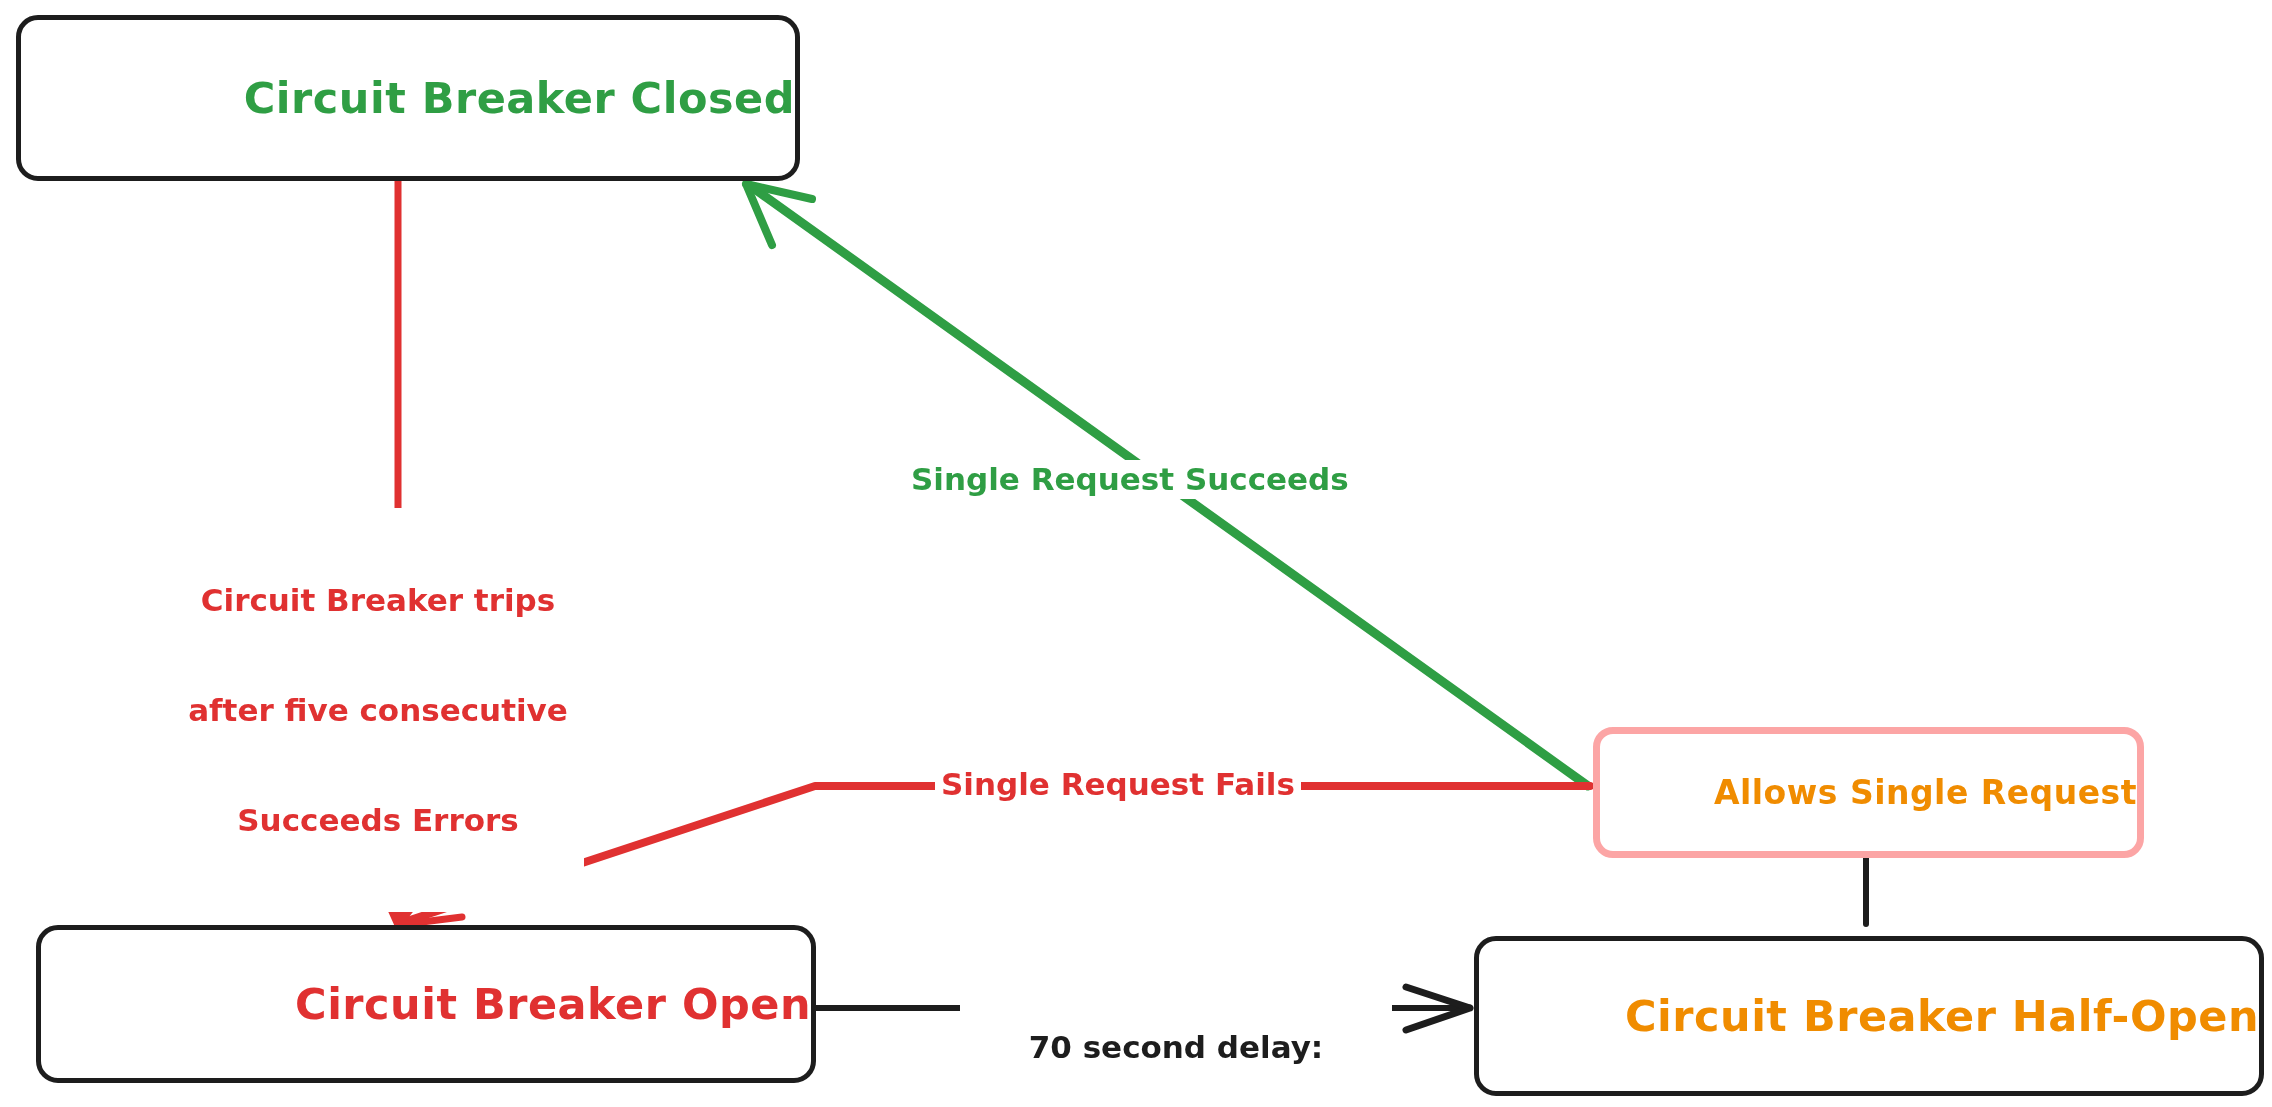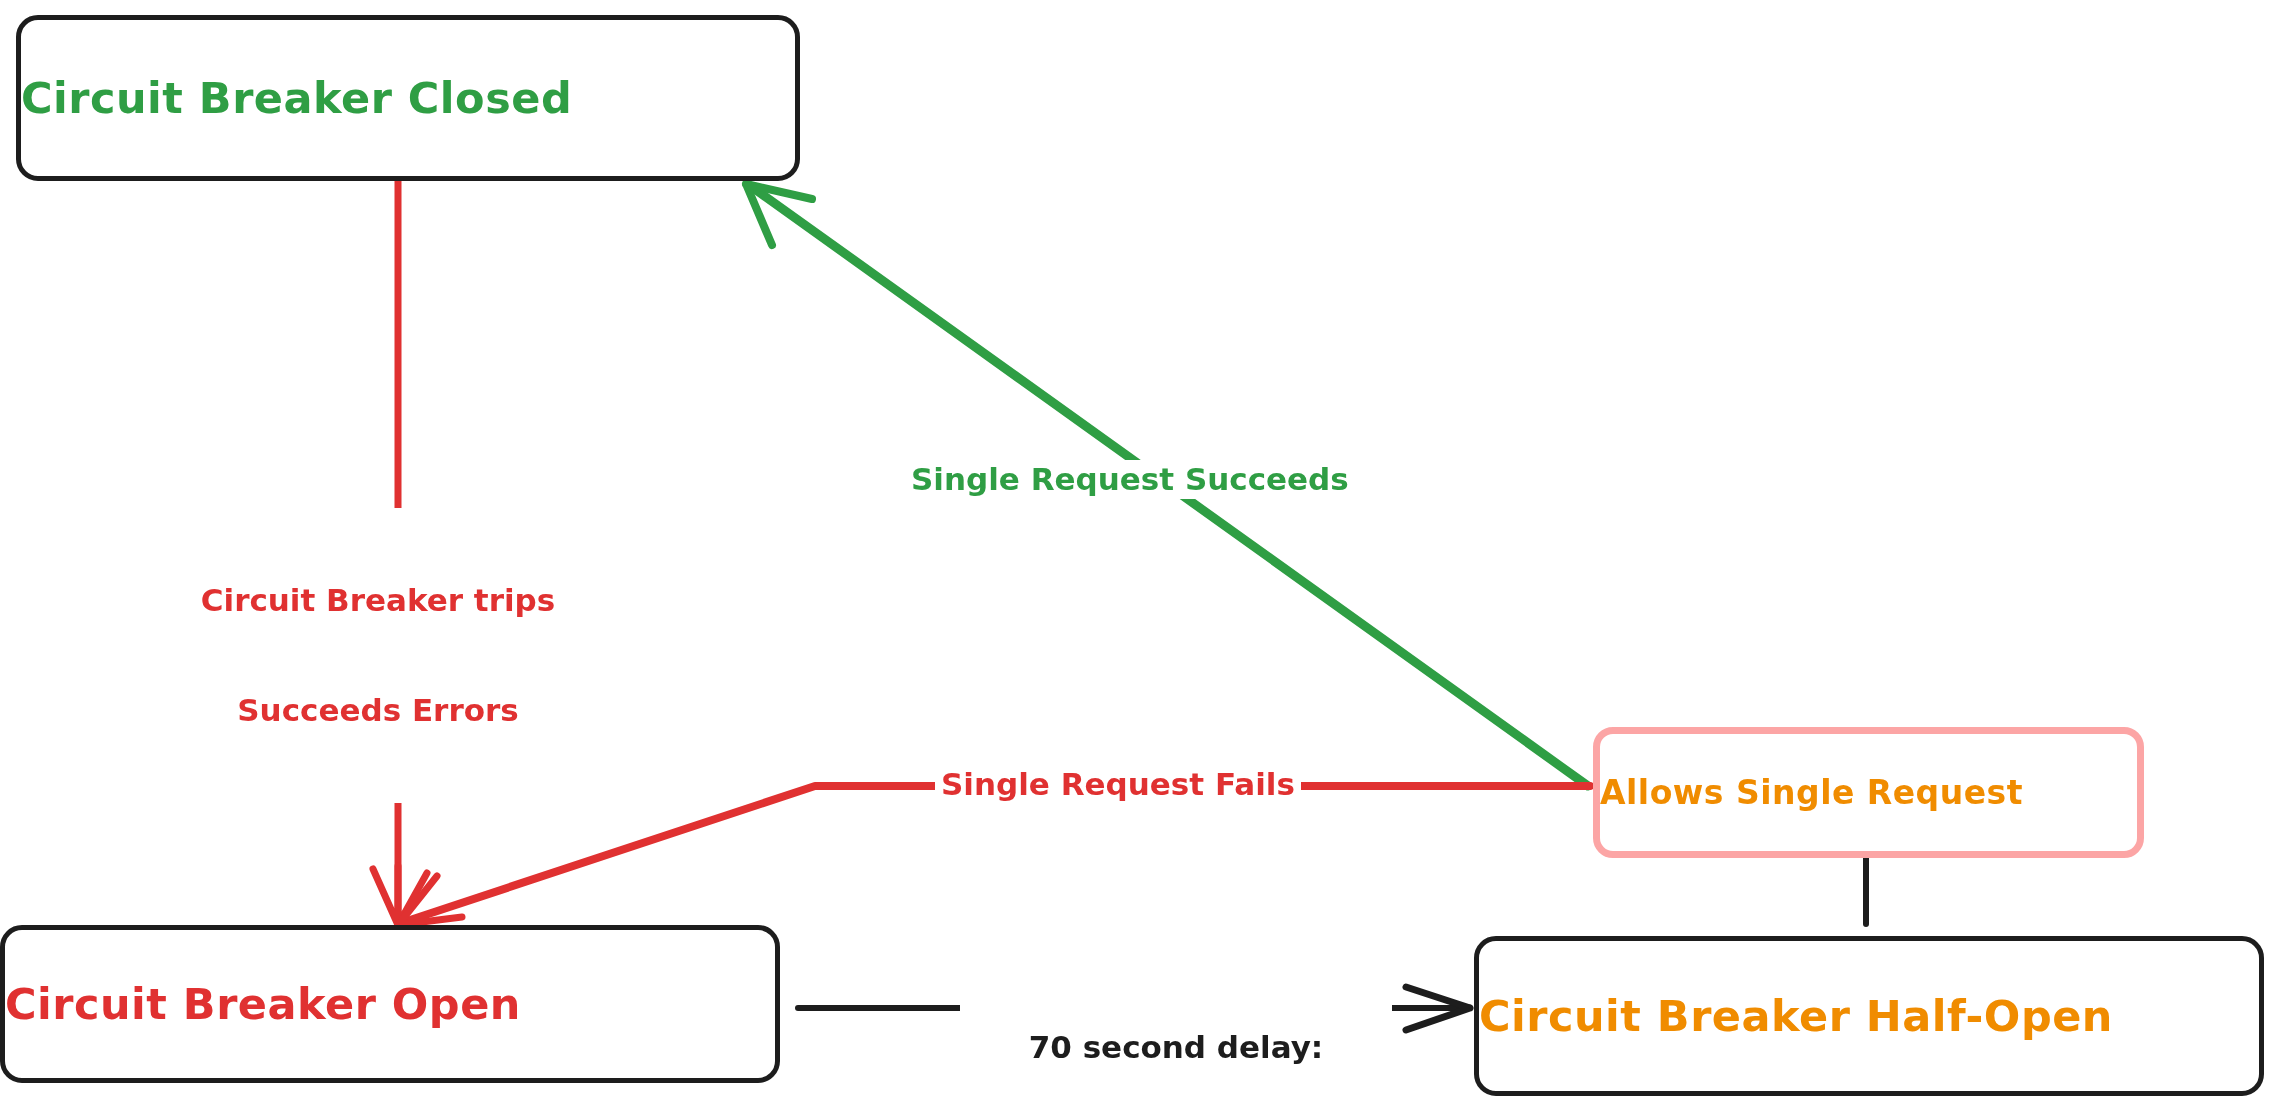--- a/index.html
+++ b/index.html
@@ -23,21 +23,21 @@
     top: 0;
     width: 2272px;
     height: 1107px;
   }
   .node {
     position: absolute;
     box-sizing: border-box;
     background: #ffffff;
     display: flex;
     align-items: center;
-    justify-content: flex-start;
+    justify-content: flex-end;
     border-radius: 22px;
   }
   .node-black {
     border: 5px solid #1d1d1d;
   }
   .node-orange {
     border: 7px solid #fca5a5;
     border-radius: 20px;
   }
   .node-label {
@@ -47,21 +47,21 @@
     white-space: nowrap;
   }
   #node-closed {
     left: 16px; top: 15px; width: 784px; height: 166px;
   }
   #node-closed .node-label {
     color: #2f9e44;
     font-size: 43px;
   }
   #node-open {
-    left: 0; top: 925px; width: 780px; height: 158px;
+    left: 36px; top: 925px; width: 780px; height: 158px;
   }
   #node-open .node-label {
     color: #e03131;
     font-size: 43px;
   }
   #node-halfopen {
     left: 1474px; top: 924px; width: 790px; height: 160px; margin-top: 12px;
   }
   #node-halfopen .node-label {
     color: #f08c00;
@@ -148,20 +148,21 @@
   <div class="node node-black" id="node-halfopen">
     <span class="node-label">Circuit Breaker Half-Open</span>
   </div>
 
   <div class="node node-orange" id="node-allows">
     <span class="node-label">Allows Single Request</span>
   </div>
 
   <div class="edge-label" id="label-trips">
     <div>Circuit Breaker trips</div>
+    <div>after five consecutive</div>
     <div>Succeeds Errors</div>
   </div>
 
   <div class="edge-label" id="label-fails">Single Request Fails</div>
 
   <div class="edge-label" id="label-succeeds">Single Request Succeeds</div>
 
   <div class="edge-label" id="label-delay">
     <div>70 second delay:</div>
     

